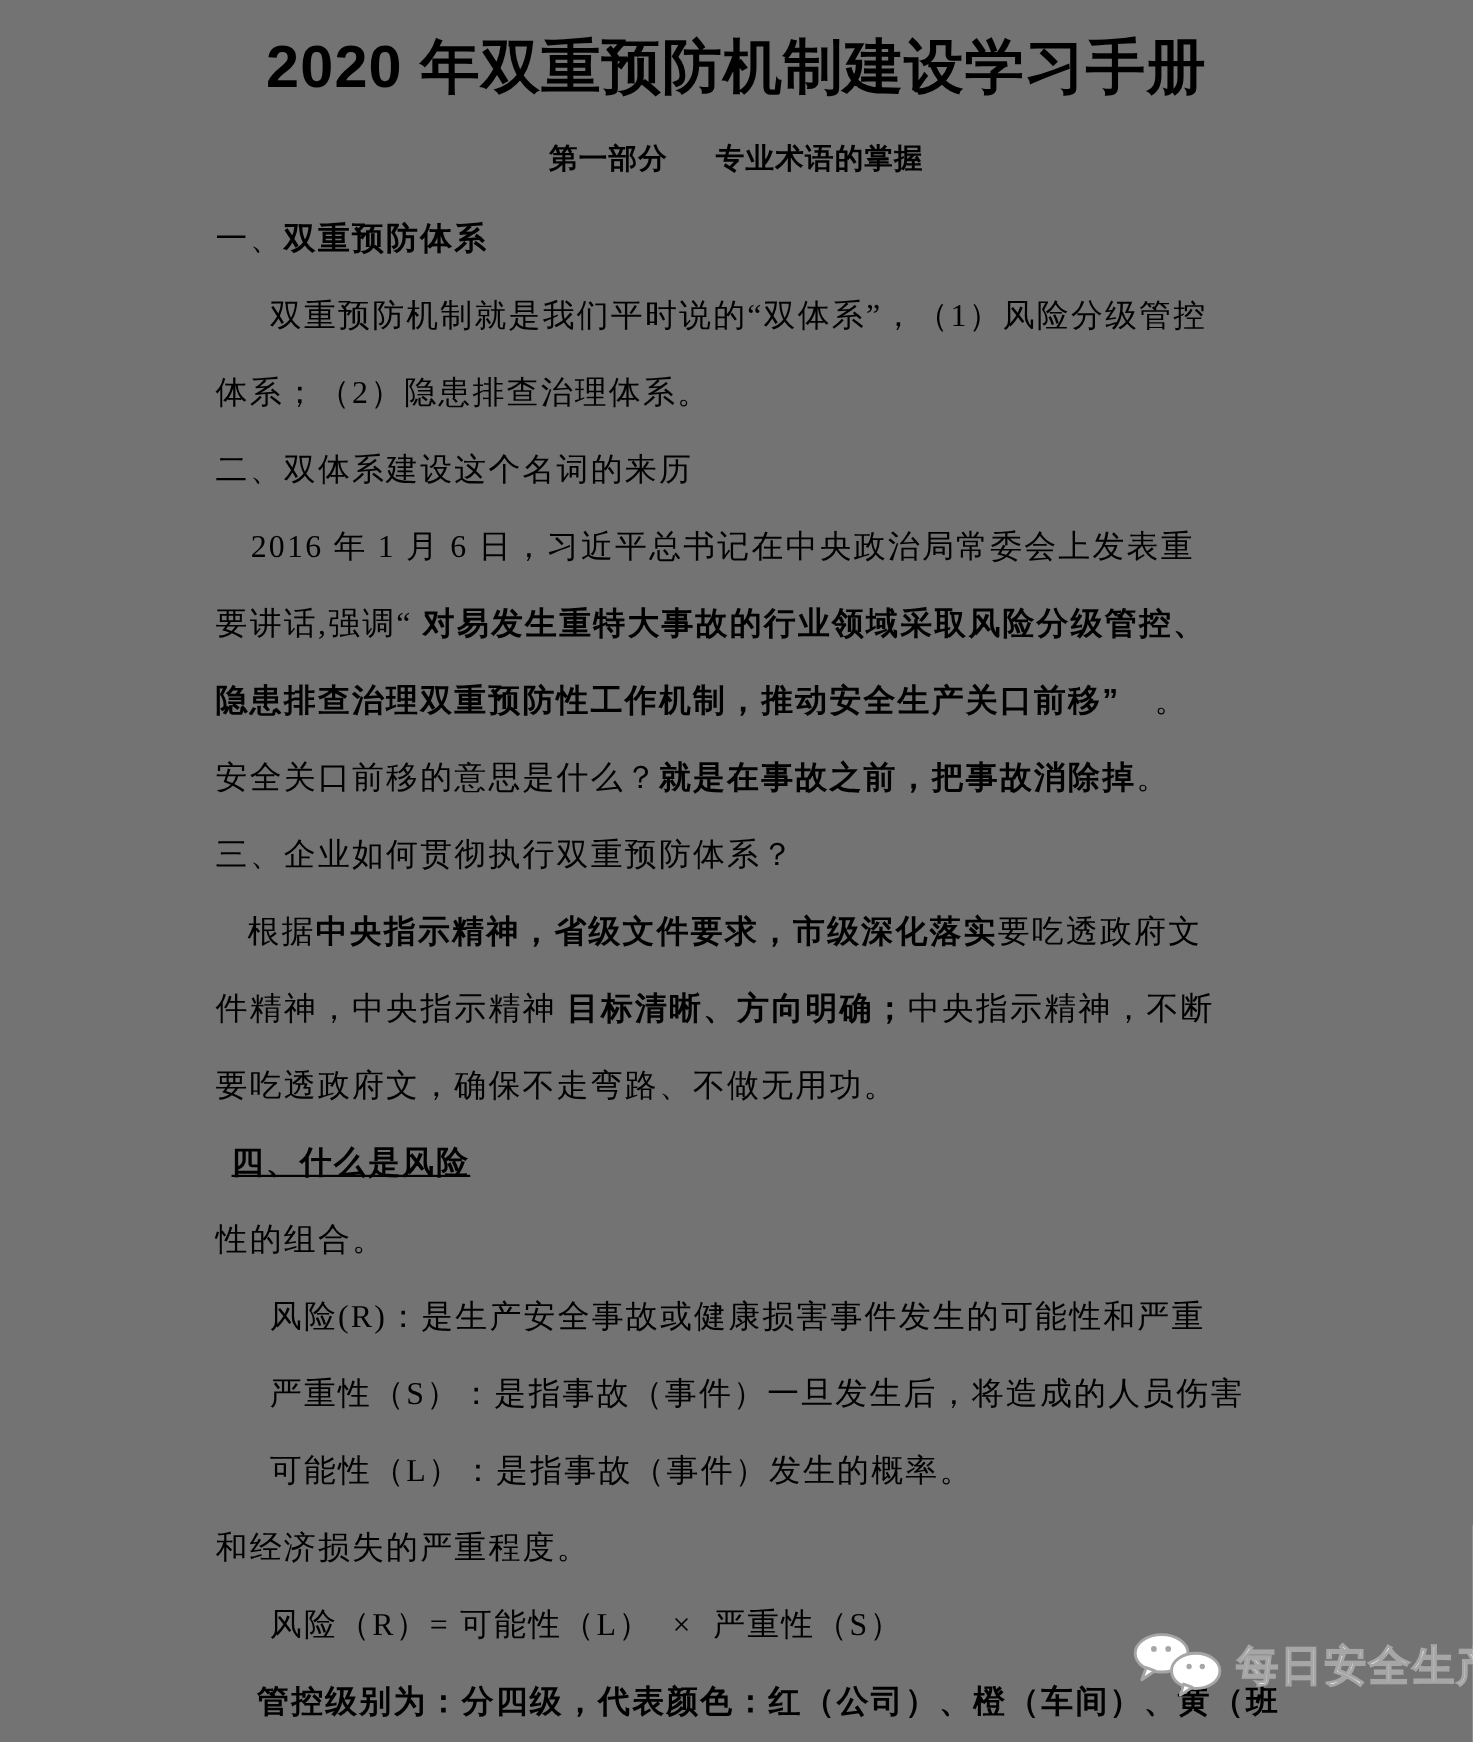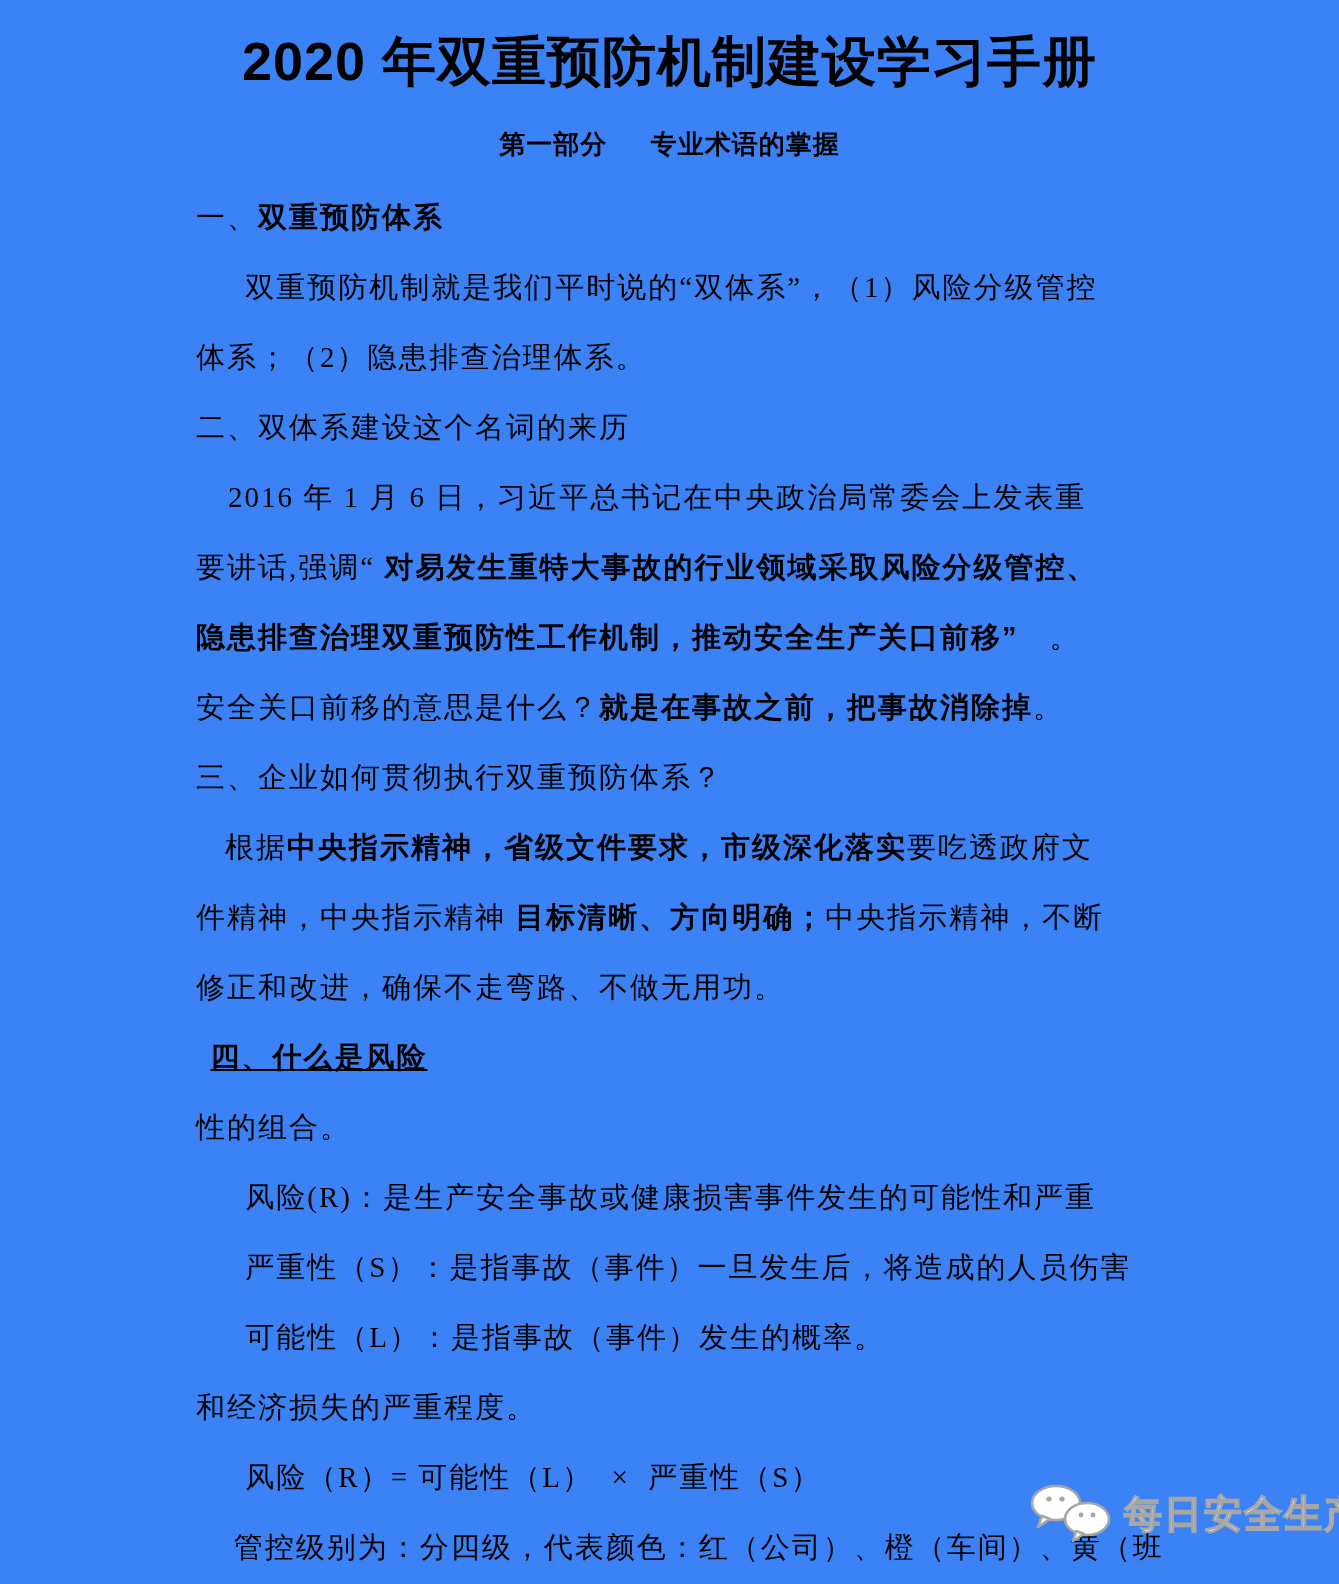--- a/index.html
+++ b/index.html
@@ -4,21 +4,21 @@
 <style>
   html, body {
     margin: 0;
     padding: 0;
     background: #ffffff;
   }
   .page {
     position: relative;
     width: 1339px;
     height: 1584px;
-    background: #3b82f6;
+    background: #737373;
     overflow: hidden;
     font-family: "Liberation Serif", serif;
     color: #000000;
   }
   .doc-title {
     margin: 30px 0 0 0;
     text-align: center;
     font-family: "Liberation Sans", "DejaVu Sans", sans-serif;
     font-weight: 900;
     font-size: 54px;
@@ -86,29 +86,29 @@
       <div class="line" style="text-indent: 1.7em;"><span class="run">双重预防机制就是我们平时说的“双体系”，（1）风险分级管控</span></div>
       <div class="line" style="text-indent: 0em;"><span class="run">体系；（2）隐患排查治理体系。</span></div>
       <div class="line" style="text-indent: 0em;"><span class="run">二、双体系建设这个名词的来历</span></div>
       <div class="line" style="text-indent: 1.1em;"><span class="run">2016 年 1 月 6 日，习近平总书记在中央政治局常委会上发表重</span></div>
       <div class="line" style="text-indent: 0em;"><span class="run">要讲话,强调“ </span><span class="run bold">对易发生重特大事故的行业领域采取风险分级管控、</span></div>
       <div class="line" style="text-indent: 0em;"><span class="run bold">隐患排查治理双重预防性工作机制，推动安全生产关口前移”</span><span class="run">　。</span></div>
       <div class="line" style="text-indent: 0em;"><span class="run">安全关口前移的意思是什么？</span><span class="run bold">就是在事故之前，把事故消除掉</span><span class="run">。</span></div>
       <div class="line" style="text-indent: 0em;"><span class="run">三、企业如何贯彻执行双重预防体系？</span></div>
       <div class="line" style="text-indent: 1em;"><span class="run">根据</span><span class="run bold">中央指示精神，省级文件要求，市级深化落实</span><span class="run">要吃透政府文</span></div>
       <div class="line" style="text-indent: 0em;"><span class="run">件精神，中央指示精神 </span><span class="run bold">目标清晰、方向明确；</span><span class="run">中央指示精神，不断</span></div>
-      <div class="line" style="text-indent: 0em;"><span class="run">修正和改进，确保不走弯路、不做无用功。</span></div>
+      <div class="line" style="text-indent: 0em;"><span class="run">要吃透政府文，确保不走弯路、不做无用功。</span></div>
       <div class="line" style="text-indent: 0.5em; text-decoration: underline;"><span class="run bold">四、什么是风险</span></div>
       <div class="line" style="text-indent: 0em;"><span class="run">性的组合。</span></div>
       <div class="line" style="text-indent: 1.7em;"><span class="run">风险(R)：是生产安全事故或健康损害事件发生的可能性和严重</span></div>
       <div class="line" style="text-indent: 1.7em;"><span class="run">严重性（S）：是指事故（事件）一旦发生后，将造成的人员伤害</span></div>
       <div class="line" style="text-indent: 1.7em;"><span class="run">可能性（L）：是指事故（事件）发生的概率。</span></div>
       <div class="line" style="text-indent: 0em;"><span class="run">和经济损失的严重程度。</span></div>
       <div class="line" style="text-indent: 1.7em;"><span class="run">风险（R）= 可能性（L）  ×  严重性（S）</span></div>
-      <div class="line" style="text-indent: 1.3em;"><span class="run">管控级别为：分四级，代表颜色：红（公司）、橙（车间）、黄（班</span></div>
+      <div class="line" style="text-indent: 1.3em; font-weight: bold;"><span class="run">管控级别为：分四级，代表颜色：红（公司）、橙（车间）、黄（班</span></div>
     </div>
 
   <div class="watermark">
     <svg width="92" height="62" viewBox="0 0 92 62" aria-hidden="true">
       <g fill="#ffffff" stroke="#a6a6a6" stroke-width="2.6">
         <ellipse cx="28" cy="20" rx="24" ry="17"></ellipse>
         <path d="M14 33 L10 44 L22 36 Z" stroke-linejoin="round"></path>
       </g>
       <g fill="#a6a6a6" stroke="none">
         <circle cx="21" cy="16" r="2.6"></circle>

